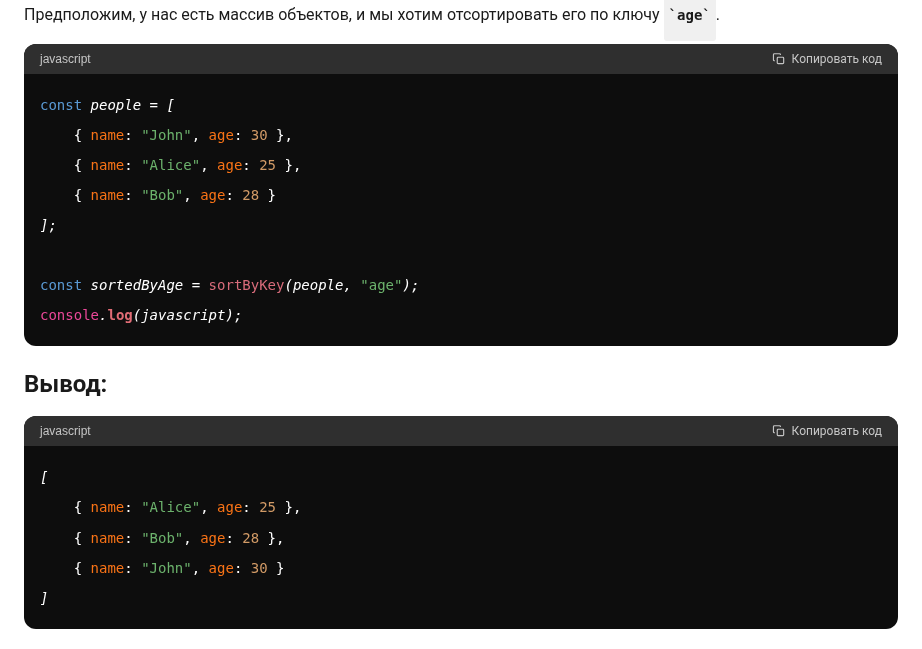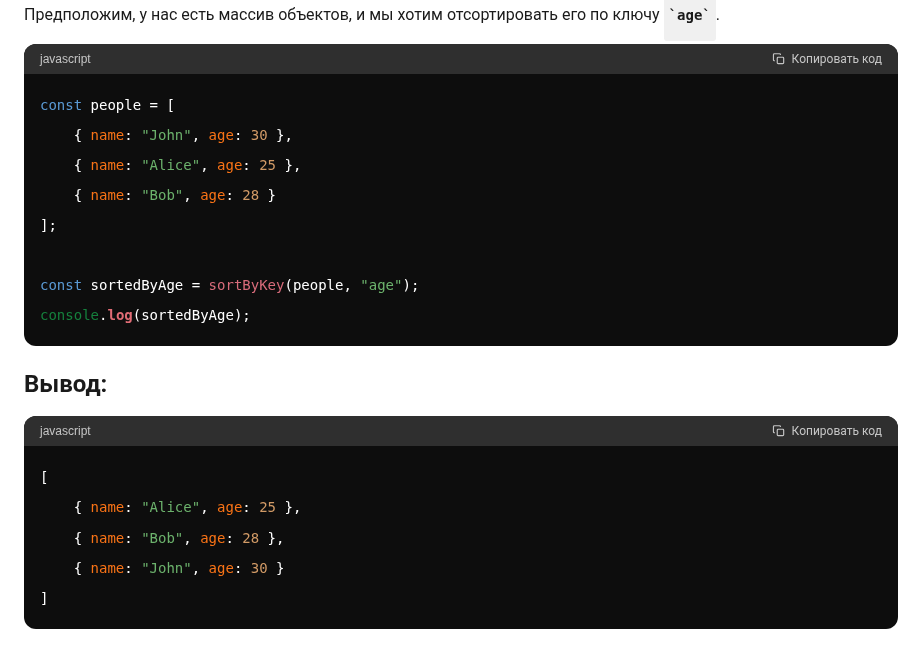--- a/index.html
+++ b/index.html
@@ -63,27 +63,27 @@
     }
     .code-content {
       padding: 16px;
       font-family: "Consolas", "Monaco", monospace;
       font-size: 14px;
       line-height: 2.15;
       color: #ffffff;
       white-space: pre;
     }
     .k { color: #5b9bd5; }
-    .v { color: #ffffff; }
+    .v { color: #ffffff; font-style: italic; }
     .prop { color: #f97316; }
     .str { color: #6cb26c; }
     .num { color: #d19a66; }
     .fn { color: #d96c7b; }
     .method { color: #e06c75; font-weight: bold; }
-    .obj { color: #15803d; }
+    .obj { color: #ec4899; }
     .section-heading {
       font-size: 24px;
       font-weight: 700;
       color: #1a1a1a;
       margin: 0 0 18px 0;
     }
   </style>
 </head>
 <body>
 
@@ -102,21 +102,21 @@
       <span>Копировать код</span>
     </button>
   </div>
   <div class="code-content"><span class="k">const</span><span class="v"> people = [</span>
     { <span class="prop">name</span>: <span class="str">"John"</span>, <span class="prop">age</span>: <span class="num">30</span> },
     { <span class="prop">name</span>: <span class="str">"Alice"</span>, <span class="prop">age</span>: <span class="num">25</span> },
     { <span class="prop">name</span>: <span class="str">"Bob"</span>, <span class="prop">age</span>: <span class="num">28</span> }
 <span class="v">];</span>
 
 <span class="k">const</span><span class="v"> sortedByAge = </span><span class="fn">sortByKey</span><span class="v">(people, </span><span class="str">"age"</span><span class="v">);</span>
-<span class="obj">console</span><span class="v">.</span><span class="method">log</span><span class="v">(sortedByAge);</span></div>
+<span class="obj">console</span><span class="v">.</span><span class="method">log</span><span class="v">(javascript);</span></div>
 </div>
 
 <h2 class="section-heading">Вывод:</h2>
 
 <div class="code-block" style="margin-bottom:0;">
   <div class="code-header">
     <span class="code-lang">javascript</span>
     <button class="copy-btn">
       <svg viewBox="0 0 24 24">
           <rect x="9" y="9" width="11" height="11" rx="1.5"></rect>

